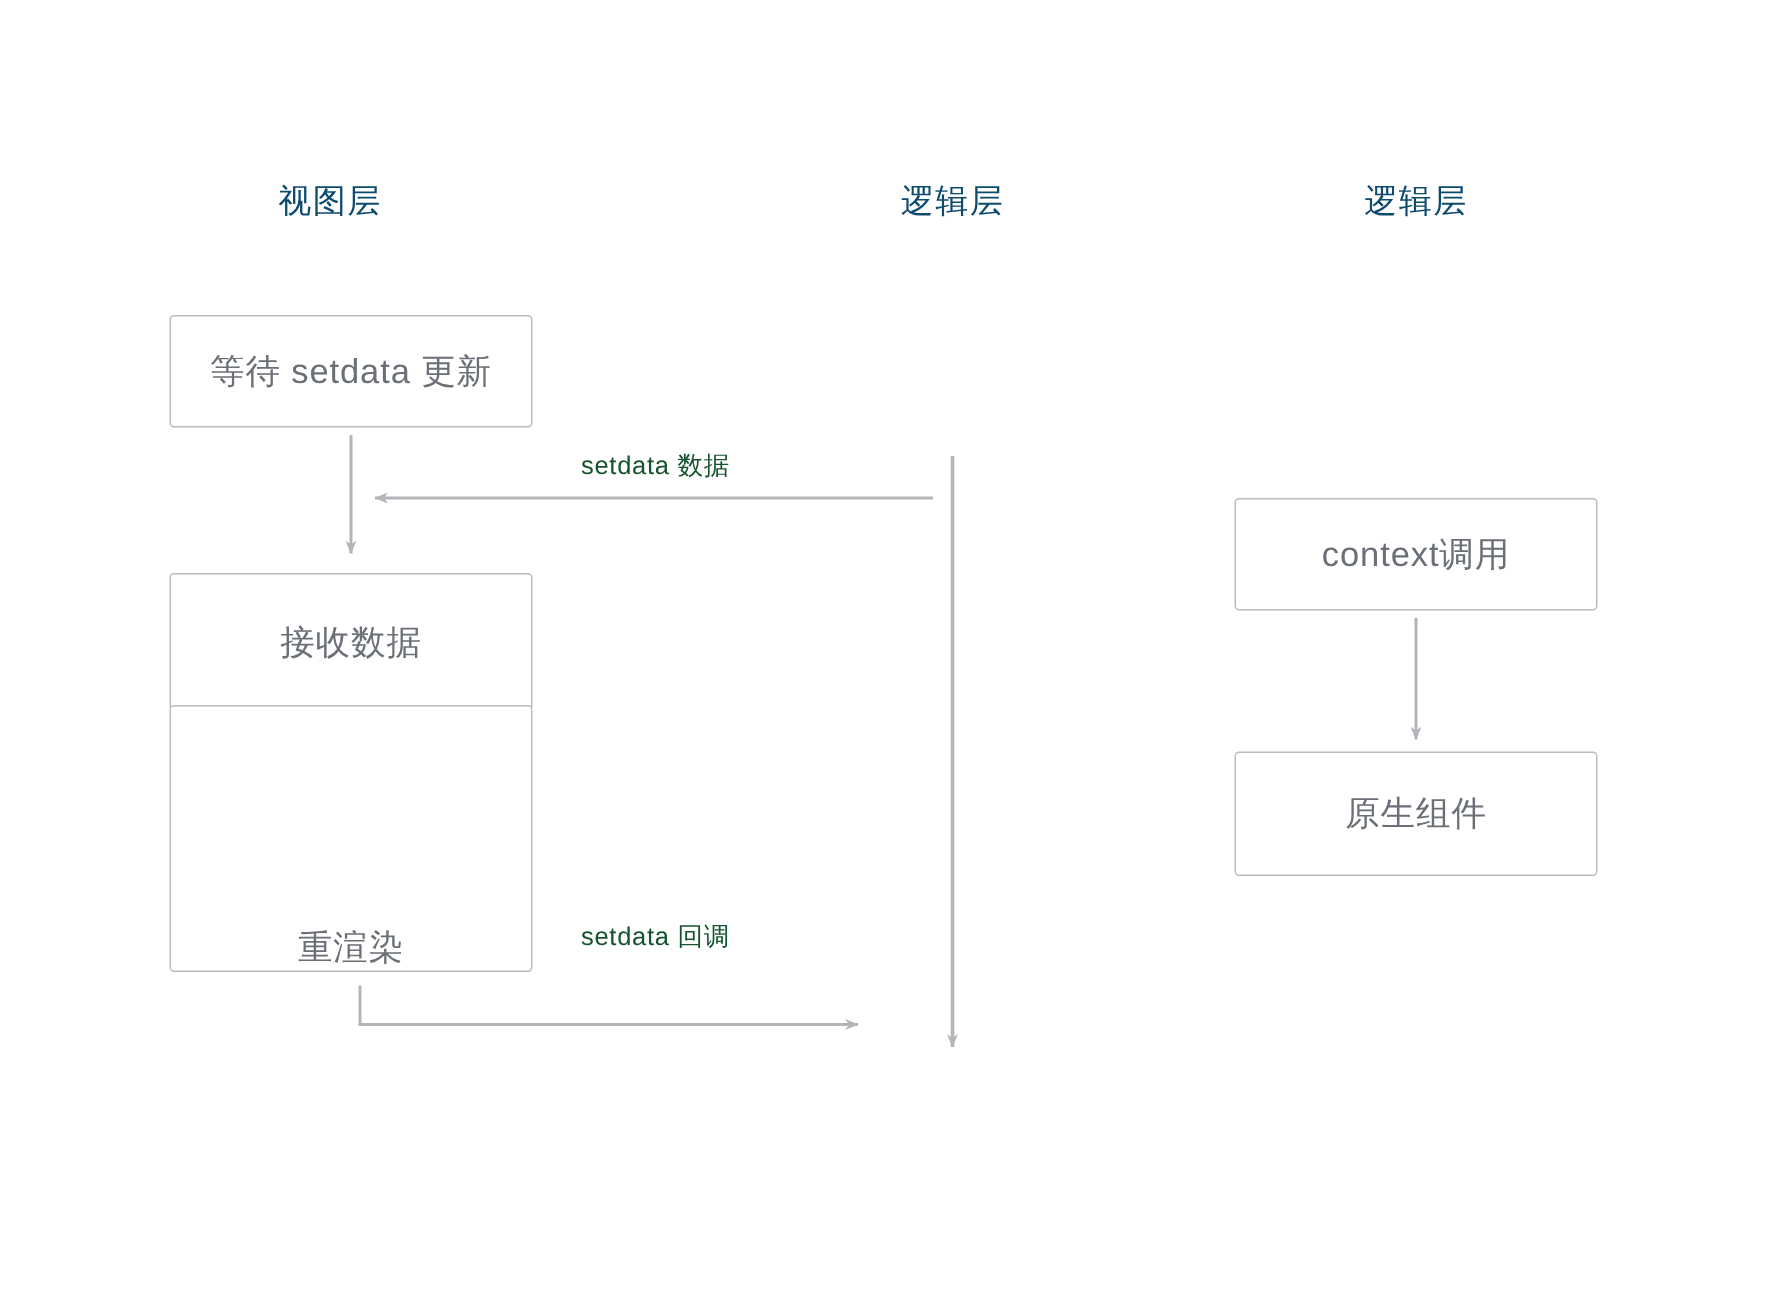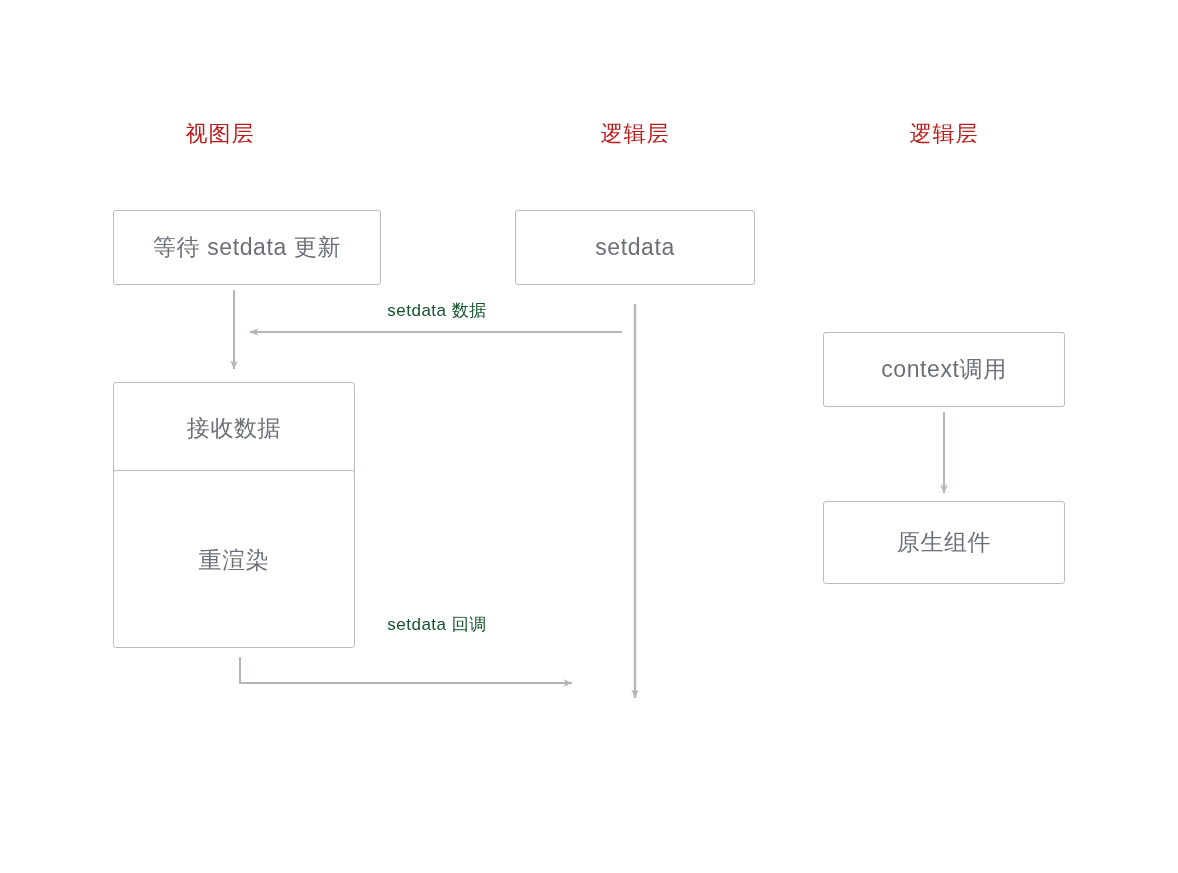--- a/index.html
+++ b/index.html
@@ -14,21 +14,21 @@
   #canvas {
     position: relative;
     width: 1178px;
     height: 873px;
     background: #ffffff;
     overflow: hidden;
   }
   .col-header {
     position: absolute;
     font-size: 22px;
-    color: #b91c1c;
+    color: #0c4a6e;
     letter-spacing: 1px;
     text-align: center;
     white-space: nowrap;
     transform: translateX(-50%);
     line-height: 1;
   }
   .node {
     position: absolute;
     box-sizing: border-box;
     border: 1px solid #b9bcc0;
@@ -92,35 +92,32 @@
 
     <path d="M240,657 L240,683 L572,683" fill="none" stroke="#b2b5b9" stroke-width="2" marker-end="url(#arrow-right)"></path>
 
     <line x1="944" y1="412" x2="944" y2="493" stroke="#b2b5b9" stroke-width="2" marker-end="url(#arrow-down)"></line>
   </svg>
 
   <div class="col-header" style="left:220px; top:123px;">视图层</div>
   <div class="col-header" style="left:635px; top:123px;">逻辑层</div>
   <div class="col-header" style="left:944px; top:123px;">逻辑层</div>
 
-  <div class="node" style="left:113px; top:210px; width:268px; height:75px;">
+  <div class="node" style="left:113px; top:210px; width:242px; height:75px;">
     <span class="node-label">等待 setdata 更新</span>
   </div>
 
   <div class="node" style="left:113px; top:382px; width:242px; height:92px;">
     <span class="node-label">接收数据</span>
   </div>
 
-  <div class="node top-weighted" style="left:113px; top:470px; width:242px; height:178px;">
+  <div class="node top-weighted" style="left:113px; top:470px; width:242px; height:178px;align-items:flex-end;">
     <span class="node-label">重渲染</span>
   </div>
 
-  <div class="node" style="left:515px; top:210px; width:240px; height:75px;">
-    <span class="node-label">setdata</span>
-  </div>
 
   <div class="node" style="left:823px; top:332px; width:242px; height:75px;">
     <span class="node-label">context调用</span>
   </div>
 
   <div class="node" style="left:823px; top:501px; width:242px; height:83px;">
     <span class="node-label">原生组件</span>
   </div>
 
   <div class="edge-label" style="left:437px; top:302px;">setdata 数据</div>

